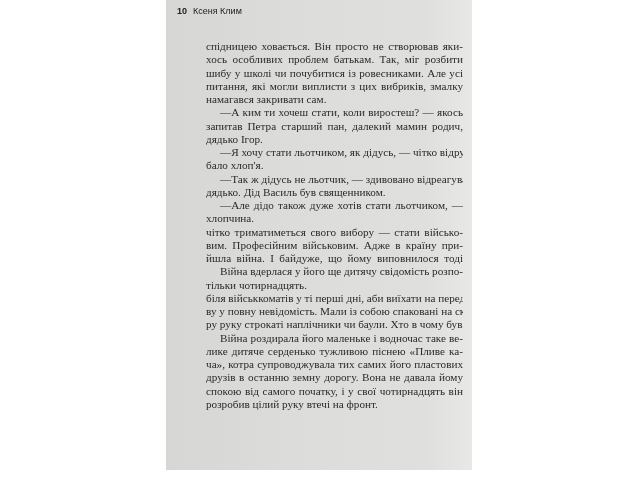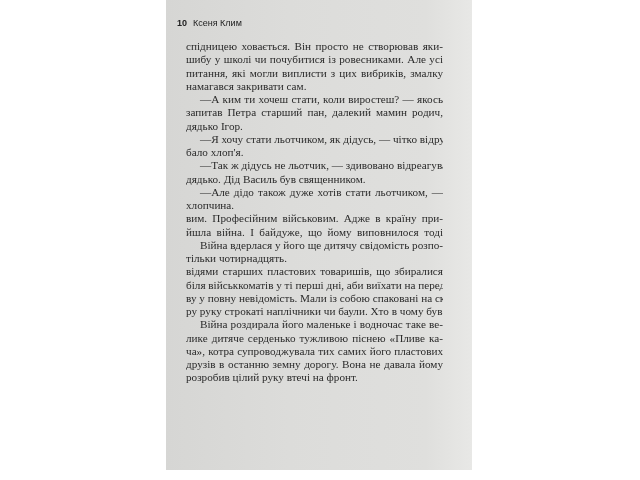--- a/index.html
+++ b/index.html
@@ -4,64 +4,66 @@
 <style>
   html, body { margin: 0; padding: 0; }
   body {
     width: 640px; height: 480px; background: #ffffff; position: relative; overflow: hidden;
   }
   .page {
     position: absolute; left: 166px; top: 0; width: 306px; height: 470px;
     background: linear-gradient(to right, #d6d6d4 0%, #dcdcda 40%, #dfdfdd 85%, #e8e8e6 100%);
   }
   .header {
-    position: absolute; left: 177px; top: 16px; height: 14px;
+    position: absolute; left: 177px; top: 4px; height: 14px;
     font-family: "Liberation Sans", sans-serif; font-size: 9px; color: #222;
     display: flex; gap: 6px; align-items: center;
   }
   .header .num { font-weight: bold; }
   .body {
-    position: absolute; left: 186px; top: 40px; width: 257px;
+    position: absolute; left: 206px; top: 40px; width: 257px;
     font-family: "Liberation Serif", serif; font-size: 11.2px; line-height: 13.25px;
     color: #2a2a2a; text-align: justify;
   }
   .line { display: block; text-align: justify; text-align-last: justify; white-space: nowrap; overflow: hidden; }
   .line.last { text-align-last: left; }
   .line.ind { padding-left: 14px; }
 </style>
 </head>
 <body>
 
 <div class="page"></div>
 
 <div class="header">
   <span class="num">10</span>
   <span class="author">Ксеня Клим</span>
 </div>
 
 <div class="body" id="body">
     <span class="line">спідницею ховається. Він просто не створював яки-</span>
+    <span class="line">хось особливих проблем батькам. Так, міг розбити</span>
     <span class="line">шибу у школі чи почубитися із ровесниками. Але усі</span>
     <span class="line">питання, які могли виплисти з цих вибриків, змалку</span>
     <span class="line last">намагався закривати сам.</span>
     <span class="line ind">—А ким ти хочеш стати, коли виростеш? — якось</span>
     <span class="line">запитав Петра старший пан, далекий мамин родич,</span>
     <span class="line last">дядько Ігор.</span>
     <span class="line ind">—Я хочу стати льотчиком, як дідусь, — чітко відру-</span>
     <span class="line last">бало хлоп'я.</span>
     <span class="line ind">—Так ж дідусь не льотчик, — здивовано відреагував</span>
     <span class="line last">дядько. Дід Василь був священником.</span>
     <span class="line ind">—Але дідо також дуже хотів стати льотчиком, —</span>
     <span class="line last">хлопчина.</span>
+    <span class="line">чітко триматиметься свого вибору — стати військо-</span>
     <span class="line">вим. Професійним військовим. Адже в країну при-</span>
     <span class="line">йшла війна. І байдуже, що йому виповнилося тоді</span>
     <span class="line ind">Війна вдерлася у його ще дитячу свідомість розпо-</span>
     <span class="line last">тільки чотирнадцять.</span>
-    <span class="line">відями старших пластових товаришів, що збиралися</span>
     <span class="line">біля військкоматів у ті перші дні, аби виїхати на передо-</span>
     <span class="line">ву у повну невідомість. Мали із собою спаковані на ско-</span>
     <span class="line last">ру руку строкаті наплічники чи баули. Хто в чому був.</span>
     <span class="line ind">Війна роздирала його маленьке і водночас таке ве-</span>
     <span class="line">лике дитяче серденько тужливою піснею «Пливе ка-</span>
     <span class="line">ча», котра супроводжувала тих самих його пластових</span>
     <span class="line">друзів в останню земну дорогу. Вона не давала йому</span>
+    <span class="line">спокою від самого початку, і у свої чотирнадцять він</span>
     <span class="line last">розробив цілий руку втечі на фронт.</span>
   </div>
 
 </body></html>

